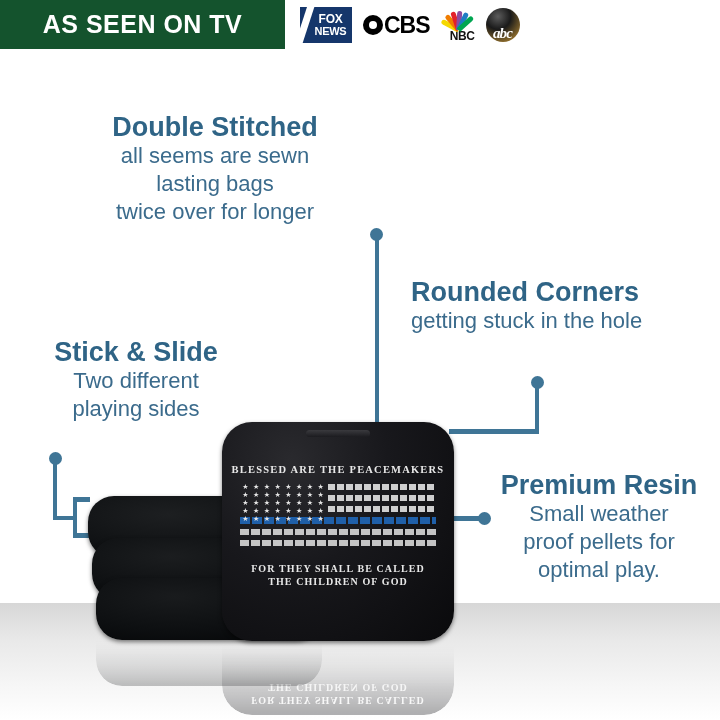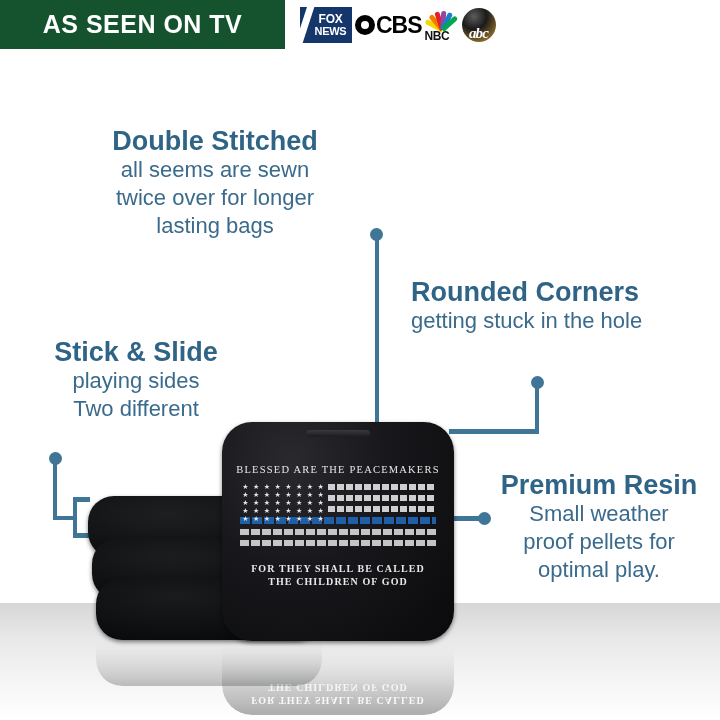--- a/index.html
+++ b/index.html
@@ -17,21 +17,21 @@
     display:flex;align-items:center;justify-content:center;
   }
   #as-seen-banner .banner-text{
     color:#ffffff;font-size:25px;font-weight:bold;letter-spacing:.5px;
     font-family:"Liberation Sans", sans-serif;
   }
 
   
   #network-logos{
     position:absolute;left:300px;top:4px;height:42px;
-    display:flex;align-items:center;gap:3px;
+    display:flex;align-items:center;gap:11px;
   }
   .logo-fox{
     width:52px;height:36px;background:#15366b;
     display:flex;flex-direction:column;align-items:center;justify-content:center;
     position:relative;overflow:hidden;
   }
   .logo-fox .fox-slash{
     position:absolute;left:1px;top:-4px;width:7px;height:46px;background:#ffffff;
     transform:rotate(18deg);
   }
@@ -44,21 +44,21 @@
 
   .logo-cbs{display:flex;align-items:center;gap:1px;}
   .cbs-eye{
     width:20px;height:20px;border-radius:50%;background:#000;
     display:flex;align-items:center;justify-content:center;
   }
   .cbs-eye .pupil{width:8px;height:8px;border-radius:50%;background:#fff;}
   .cbs-word{font-size:23px;font-weight:bold;color:#000;letter-spacing:-1px;
     font-family:"Liberation Sans", sans-serif;}
 
-  .logo-nbc{display:flex;flex-direction:column;align-items:flex-start;}
+  .logo-nbc{display:flex;flex-direction:column;align-items:flex-end;}
   .nbc-peacock{position:relative;width:34px;height:22px;}
   .nbc-peacock span{
     position:absolute;left:15px;bottom:0;width:5px;height:19px;
     border-radius:3px 3px 0 0;transform-origin:50% 100%;
   }
   .nbc-word{font-size:12px;font-weight:bold;color:#111;letter-spacing:-.4px;
     line-height:12px;font-family:"Liberation Sans", sans-serif;}
 
   .logo-abc{
     width:34px;height:34px;border-radius:50%;
@@ -74,21 +74,21 @@
   .callout{position:absolute;}
   .callout .c-title{
     color:#2f6486;font-weight:bold;font-size:27px;line-height:30px;
     font-family:"Liberation Sans", sans-serif;white-space:nowrap;
   }
   .callout .c-body{
     color:#3b6b8c;font-size:22px;line-height:28px;font-weight:400;
     font-family:"Liberation Sans", sans-serif;white-space:nowrap;
   }
 
-  #callout-double-stitched{left:0;top:112px;width:430px;text-align:center;margin-top:14px;}
+  #callout-double-stitched{left:0;top:112px;width:430px;text-align:center;}
   #callout-rounded-corners{left:411px;top:277px;width:320px;}
   #callout-stick-slide{left:0px;top:337px;width:232px;text-align:center;padding-left:20px;}
   #callout-premium-resin{left:478px;top:470px;width:242px;text-align:center;}
 
   
   .conn{position:absolute;background:#3f7596;}
   .conn-dot{position:absolute;width:13px;height:13px;border-radius:50%;background:#3f7596;}
 
   
   #conn-ds-dot{left:370px;top:228px;}
@@ -142,21 +142,21 @@
     overflow:hidden;
   }
   #bag-seam{
     position:absolute;left:50%;top:8px;transform:translateX(-50%);
     width:64px;height:7px;border-radius:4px;
     background:linear-gradient(to bottom,#3a3a3e,#1b1b1f);
   }
 
   .bag-art{position:absolute;left:0;right:0;top:42px;text-align:center;}
   .bag-line-top{
-    color:#e8e8e8;font-size:10.5px;letter-spacing:1.2px;font-weight:400;
+    color:#e8e8e8;font-size:10.5px;letter-spacing:1.2px;font-weight:700;
     font-family:"Liberation Serif", serif;
   }
   .bag-line-bot{
     color:#e8e8e8;font-size:10px;letter-spacing:1.1px;line-height:13px;font-weight:600;
     font-family:"Liberation Serif", serif;
   }
 
   
   #flag{position:relative;width:196px;height:74px;margin:7px auto 6px auto;}
   #flag .stripe{
@@ -247,33 +247,33 @@
 
   <div class="logo-abc">
     <span class="abc-word">abc</span>
   </div>
 
 </div>
 
 <div class="callout" id="callout-double-stitched">
   <div class="c-title">Double Stitched</div>
   <div class="c-body">all seems are sewn</div>
+  <div class="c-body">lasting bags</div>
   <div class="c-body">twice over for longer</div>
-  <div class="c-body">lasting bags</div>
 </div>
 
 <div class="callout" id="callout-rounded-corners">
   <div class="c-title">Rounded Corners</div>
   <div class="c-body">getting stuck in the hole</div>
 </div>
 
 <div class="callout" id="callout-stick-slide">
   <div class="c-title">Stick &amp; Slide</div>
+  <div class="c-body">Two different</div>
   <div class="c-body">playing sides</div>
-  <div class="c-body">Two different</div>
 </div>
 
 <div class="callout" id="callout-premium-resin">
   <div class="c-title">Premium Resin</div>
   <div class="c-body">Small weather</div>
   <div class="c-body">proof pellets for</div>
   <div class="c-body">optimal play.</div>
 </div>
 
 <div class="conn-dot" id="conn-ds-dot"></div>

